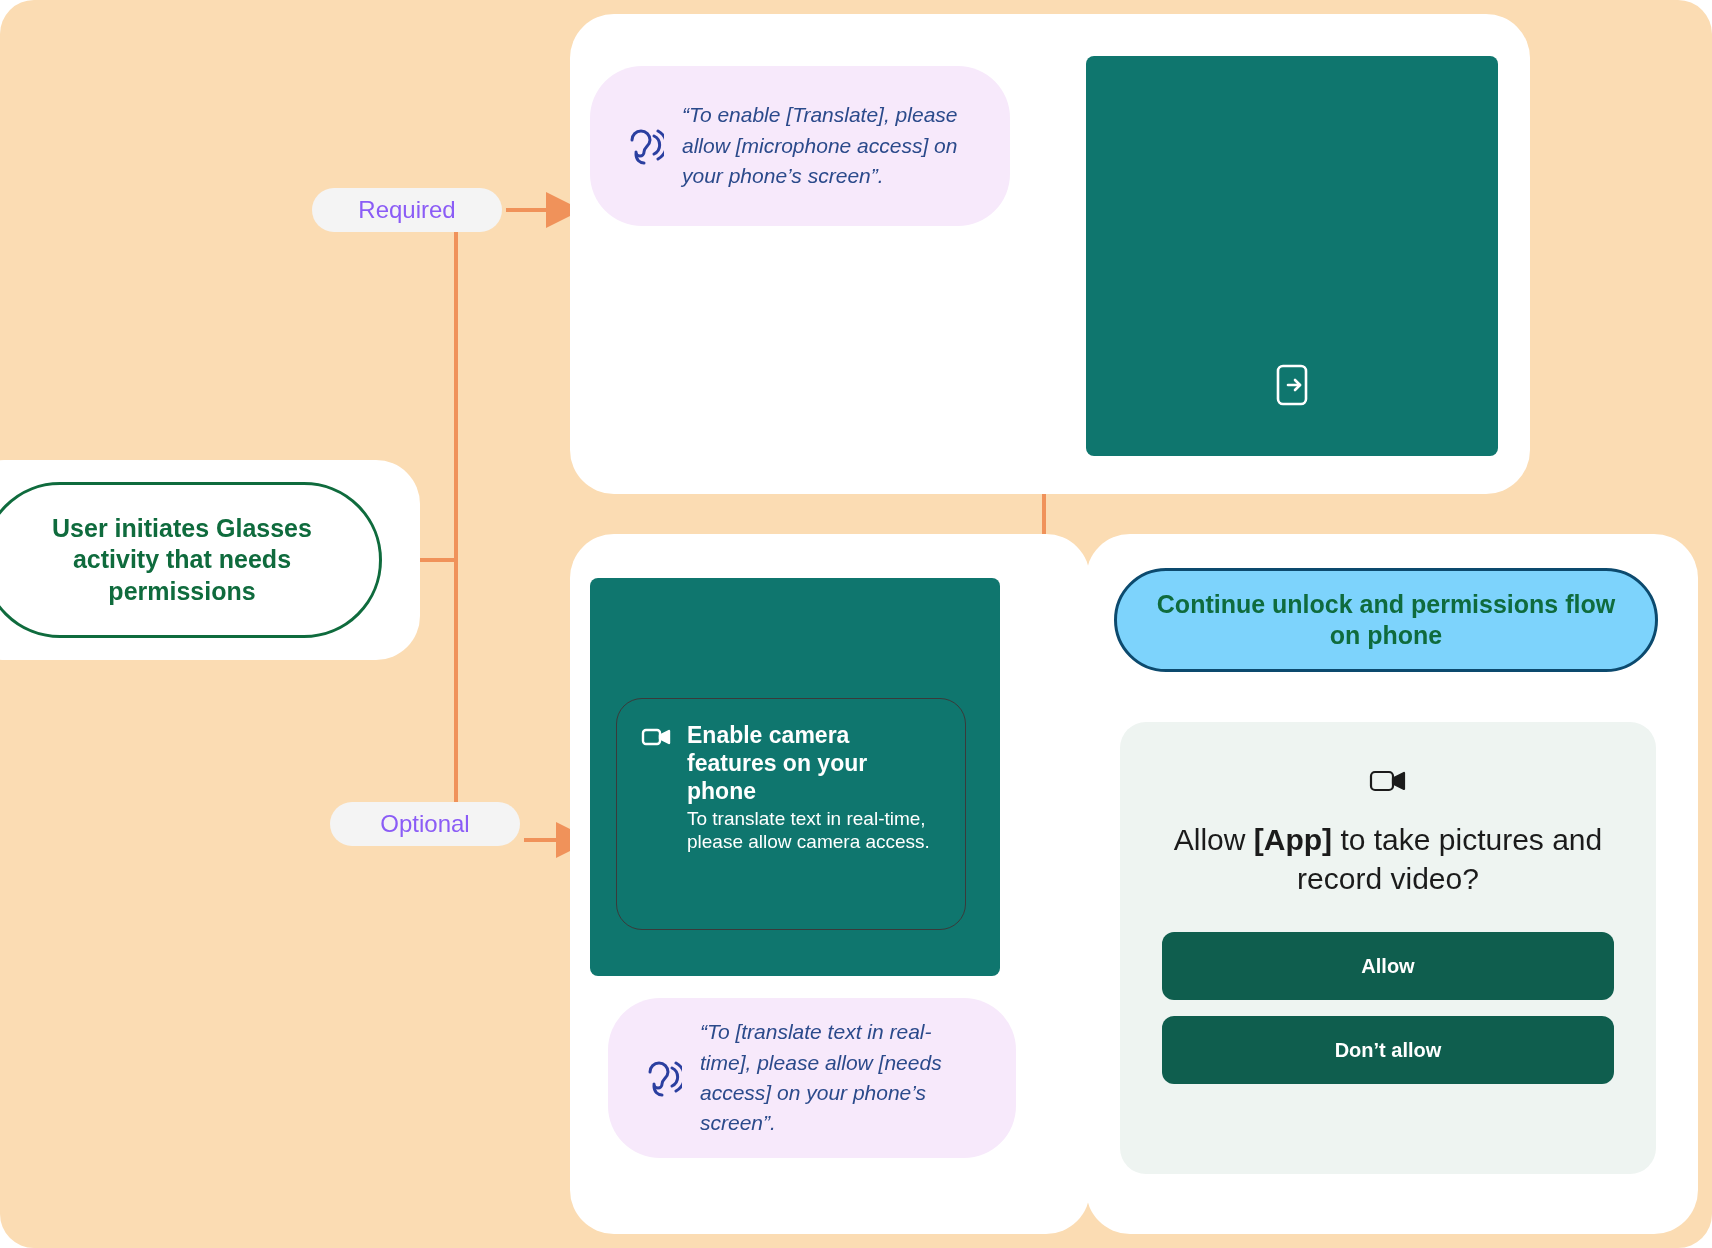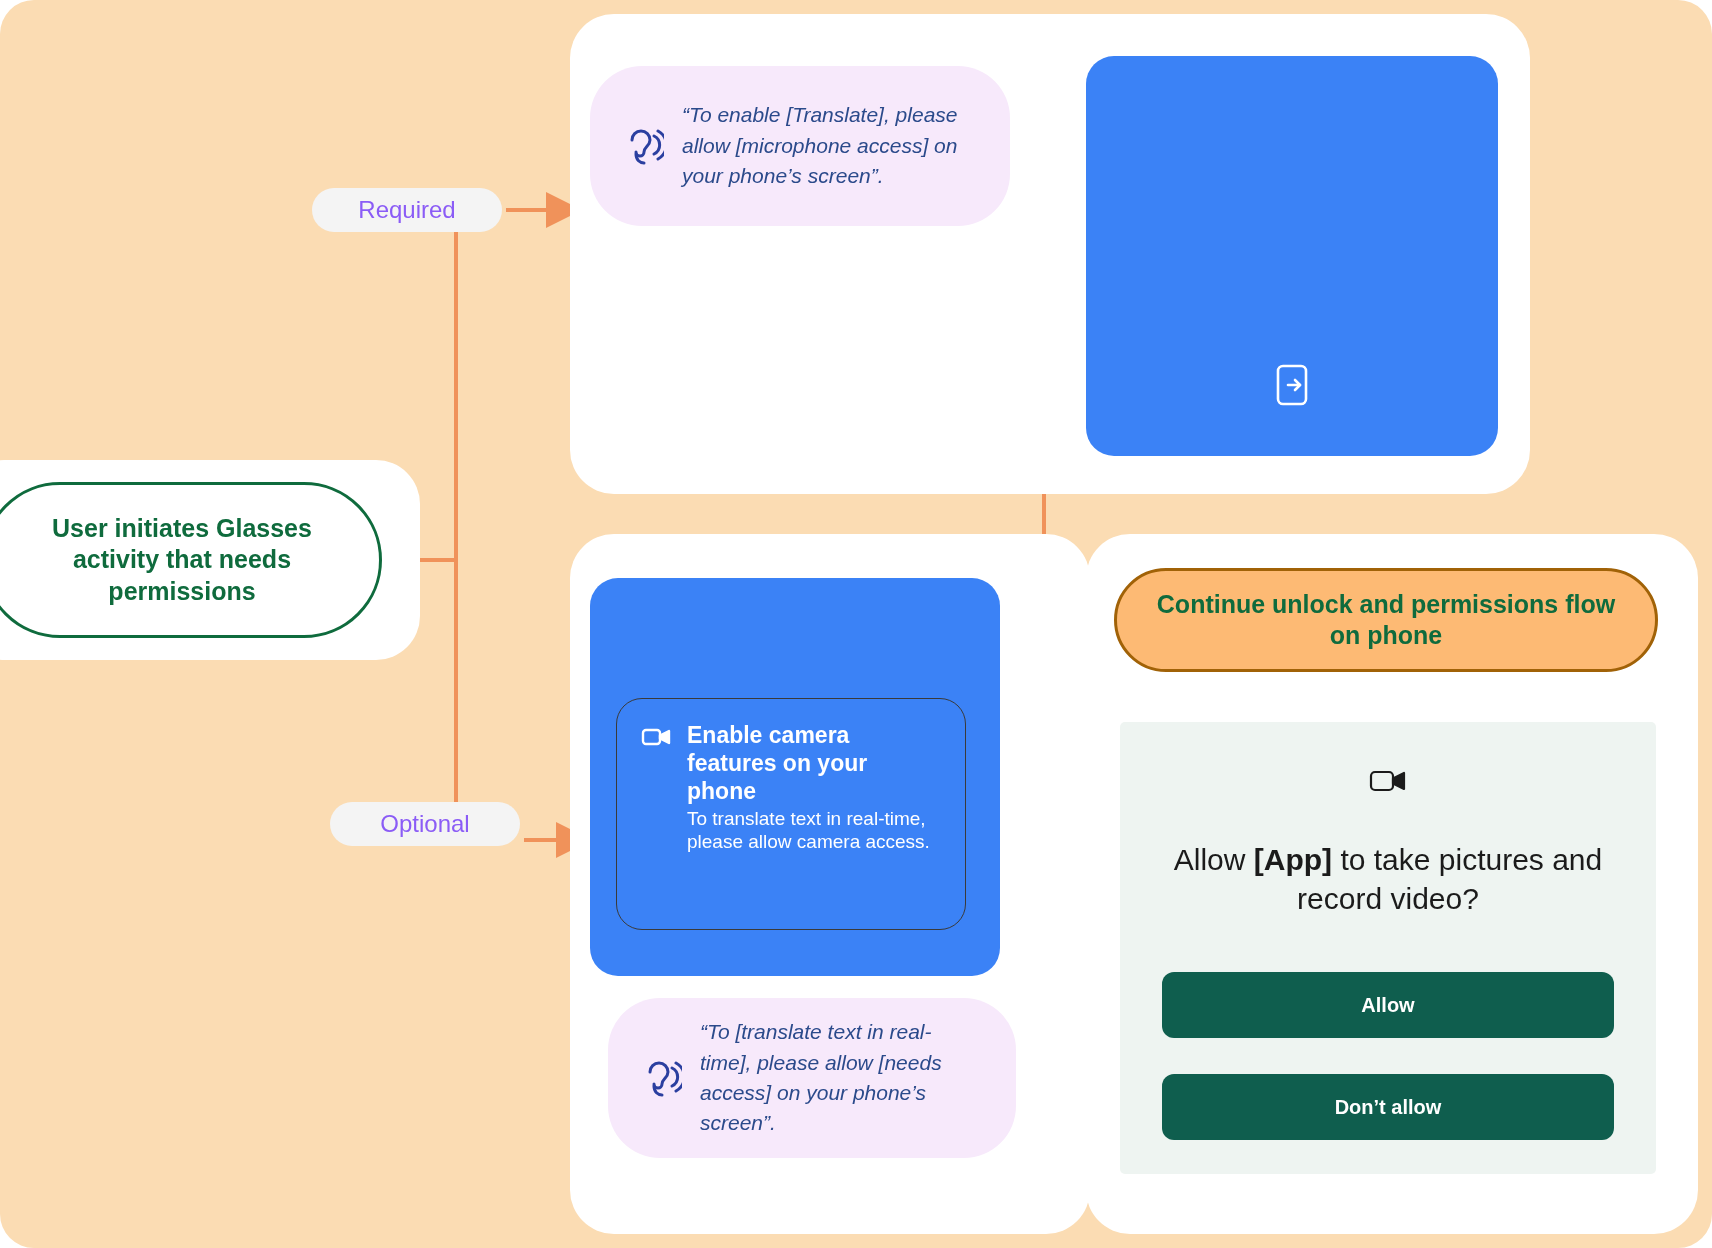--- a/index.html
+++ b/index.html
@@ -109,22 +109,22 @@
     width: 40px;
     height: 44px;
     color: #2b3fa0;
   }
   #bubble-mic   { left: 590px; top: 66px;  width: 420px; height: 160px; }
   #bubble-cam   { left: 608px; top: 998px; width: 408px; height: 160px; }
 
   
   .glasses-card {
     position: absolute;
-    background: #3b82f6;
-    border-radius: 28px;
+    background: #0f766e;
+    border-radius: 8px;
   }
   #glasses-top { left: 1086px; top: 56px; width: 412px; height: 400px; }
   #glasses-bottom { left: 590px; top: 578px; width: 410px; height: 398px; }
 
   .glasses-unlock-icon {
     position: absolute;
     left: 50%;
     transform: translateX(-50%);
     bottom: 48px;
     width: 40px;
@@ -169,48 +169,47 @@
   }
 
   
   .continue-node {
     position: absolute;
     left: 1114px;
     top: 568px;
     width: 544px;
     height: 104px;
     box-sizing: border-box;
-    border: 3px solid #a16207;
+    border: 3px solid #0c4a6e;
     border-radius: 52px;
-    background: #fdba74;
+    background: #7dd3fc;
     display: flex;
     align-items: center;
     justify-content: center;
     text-align: center;
     color: #0f6b3d;
     font-weight: bold;
     font-size: 25px;
     line-height: 1.25;
     padding: 0 24px;
   }
 
   .dialog {
     position: absolute;
     left: 1120px;
     top: 722px;
     width: 536px;
     height: 452px;
     box-sizing: border-box;
     background: #eef4f1;
-    border-radius: 5px;
+    border-radius: 26px;
     padding: 34px 36px;
     display: flex;
     flex-direction: column;
     align-items: center;
-    gap: 20px;
   }
   .dialog-icon {
     width: 38px;
     height: 30px;
     color: #1b1b1b;
     margin-top: 10px;
   }
   .dialog-text {
     margin-top: 24px;
     text-align: center;

